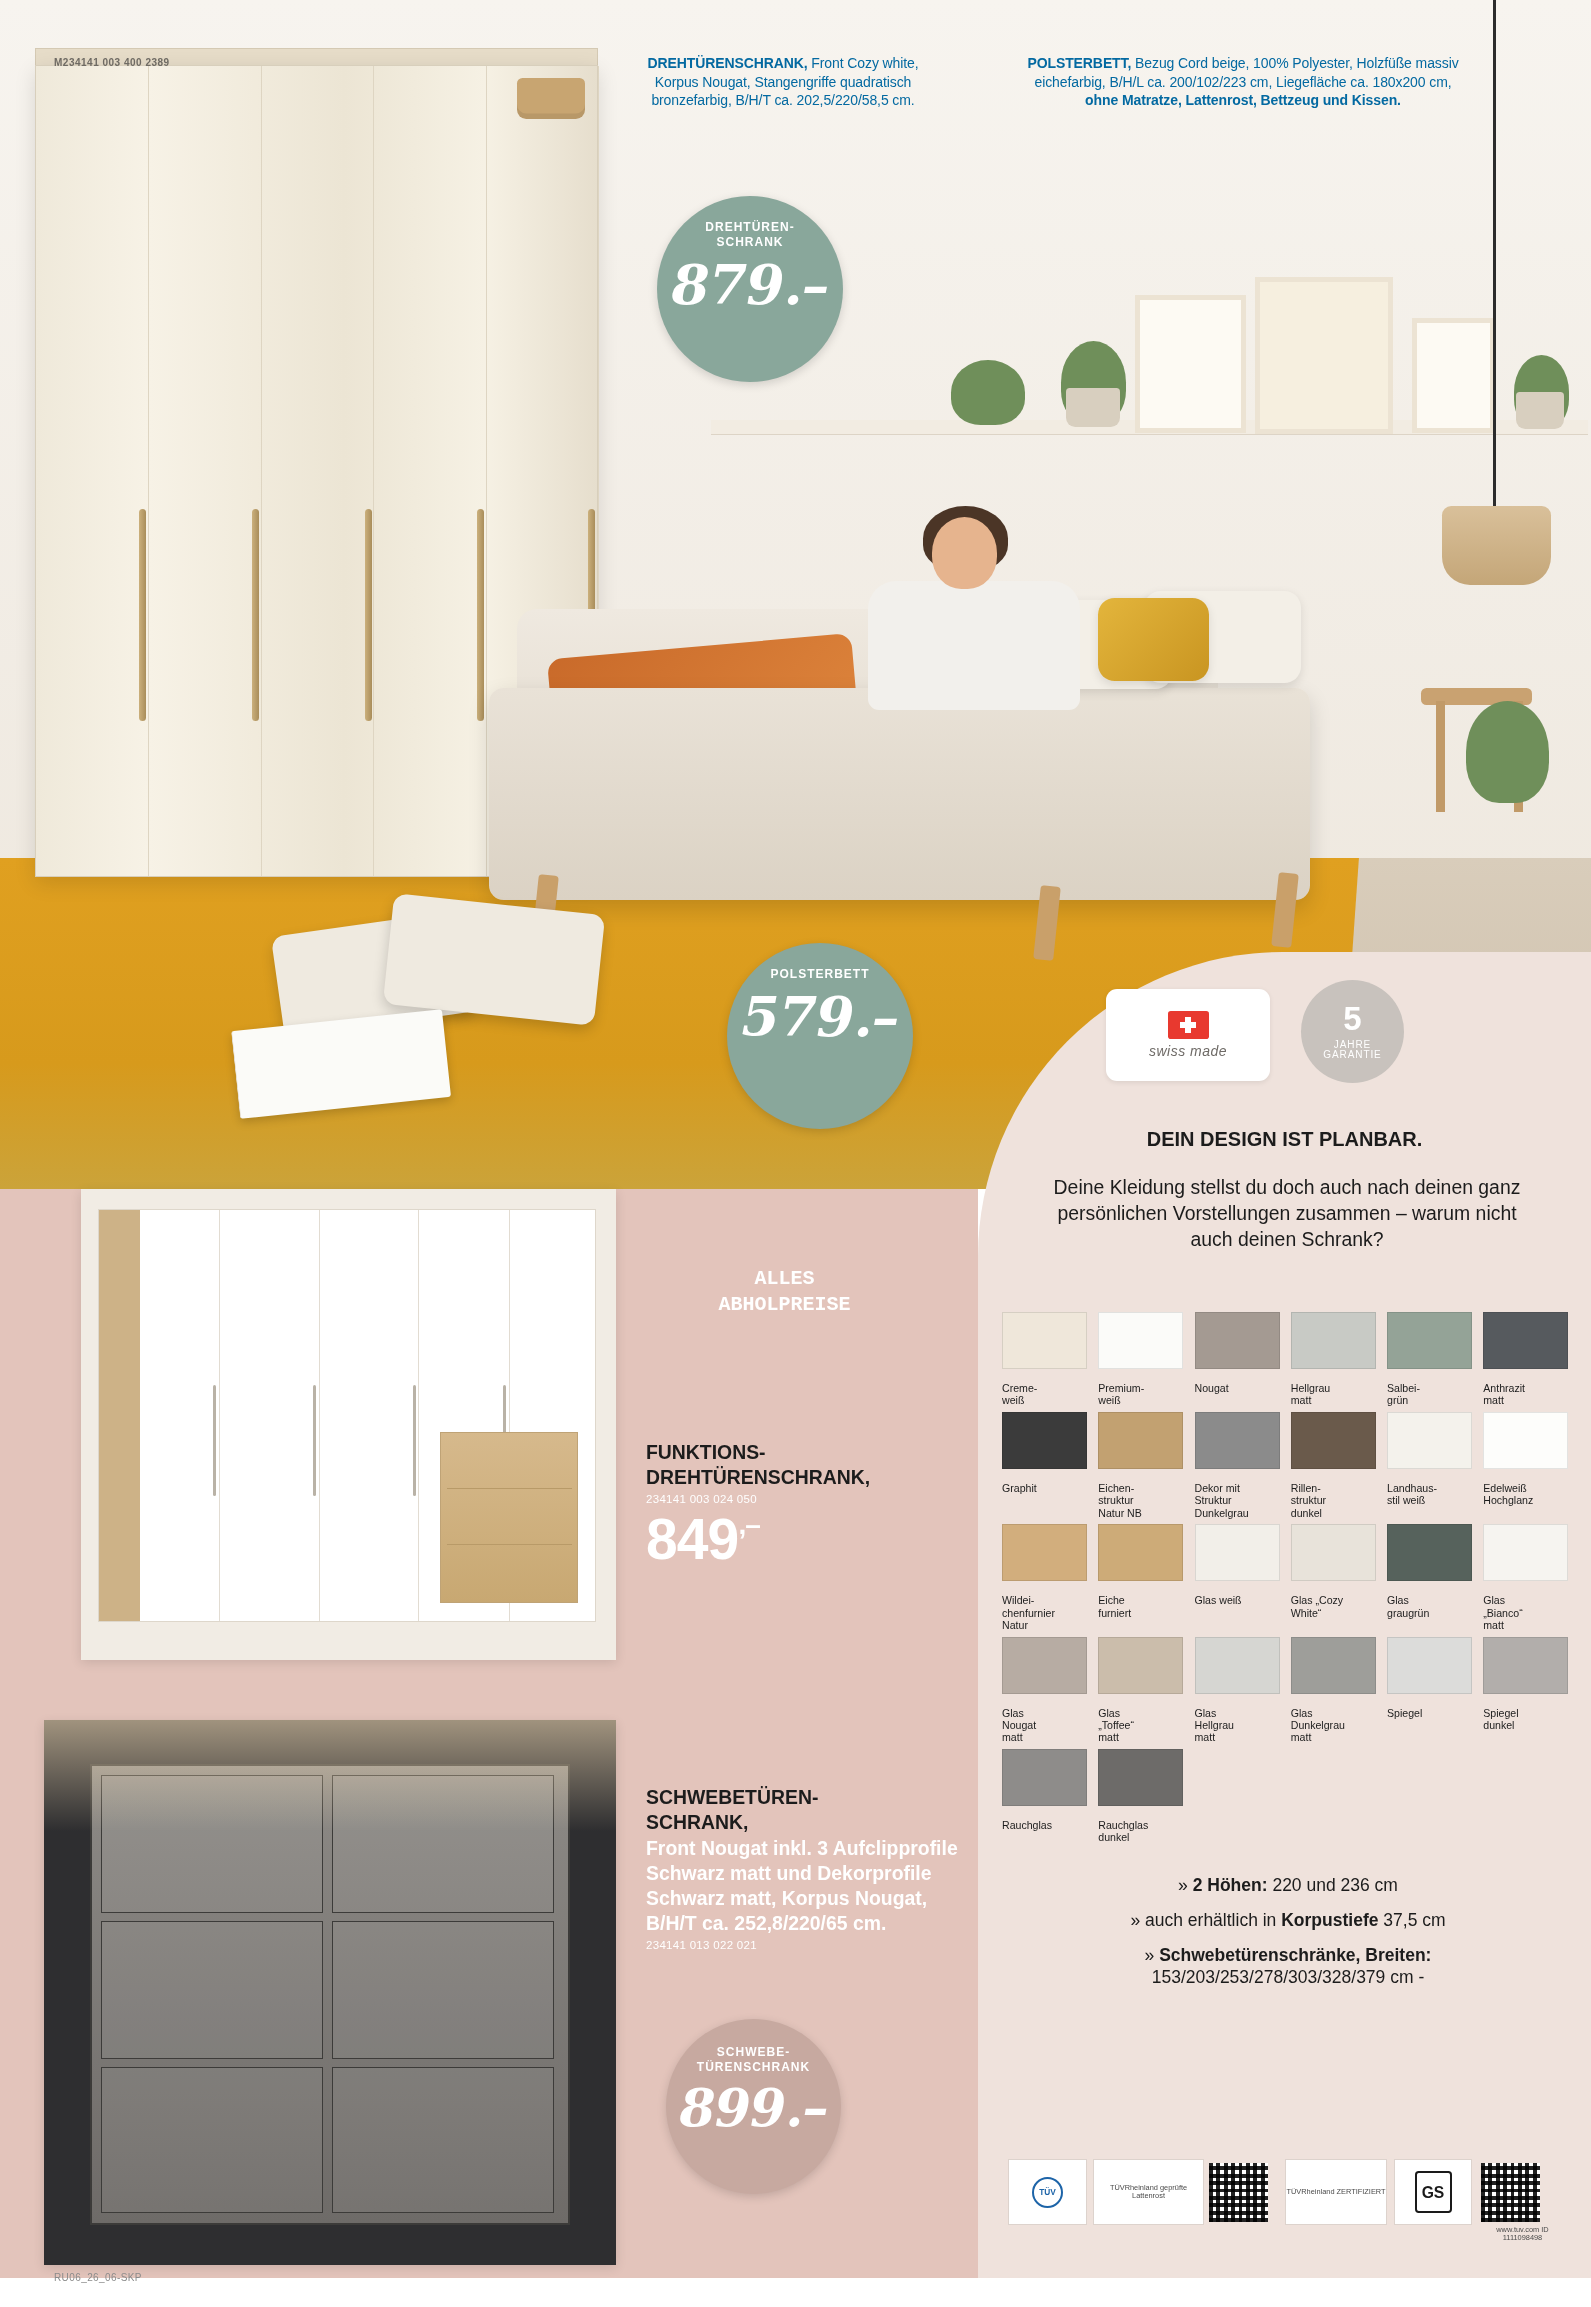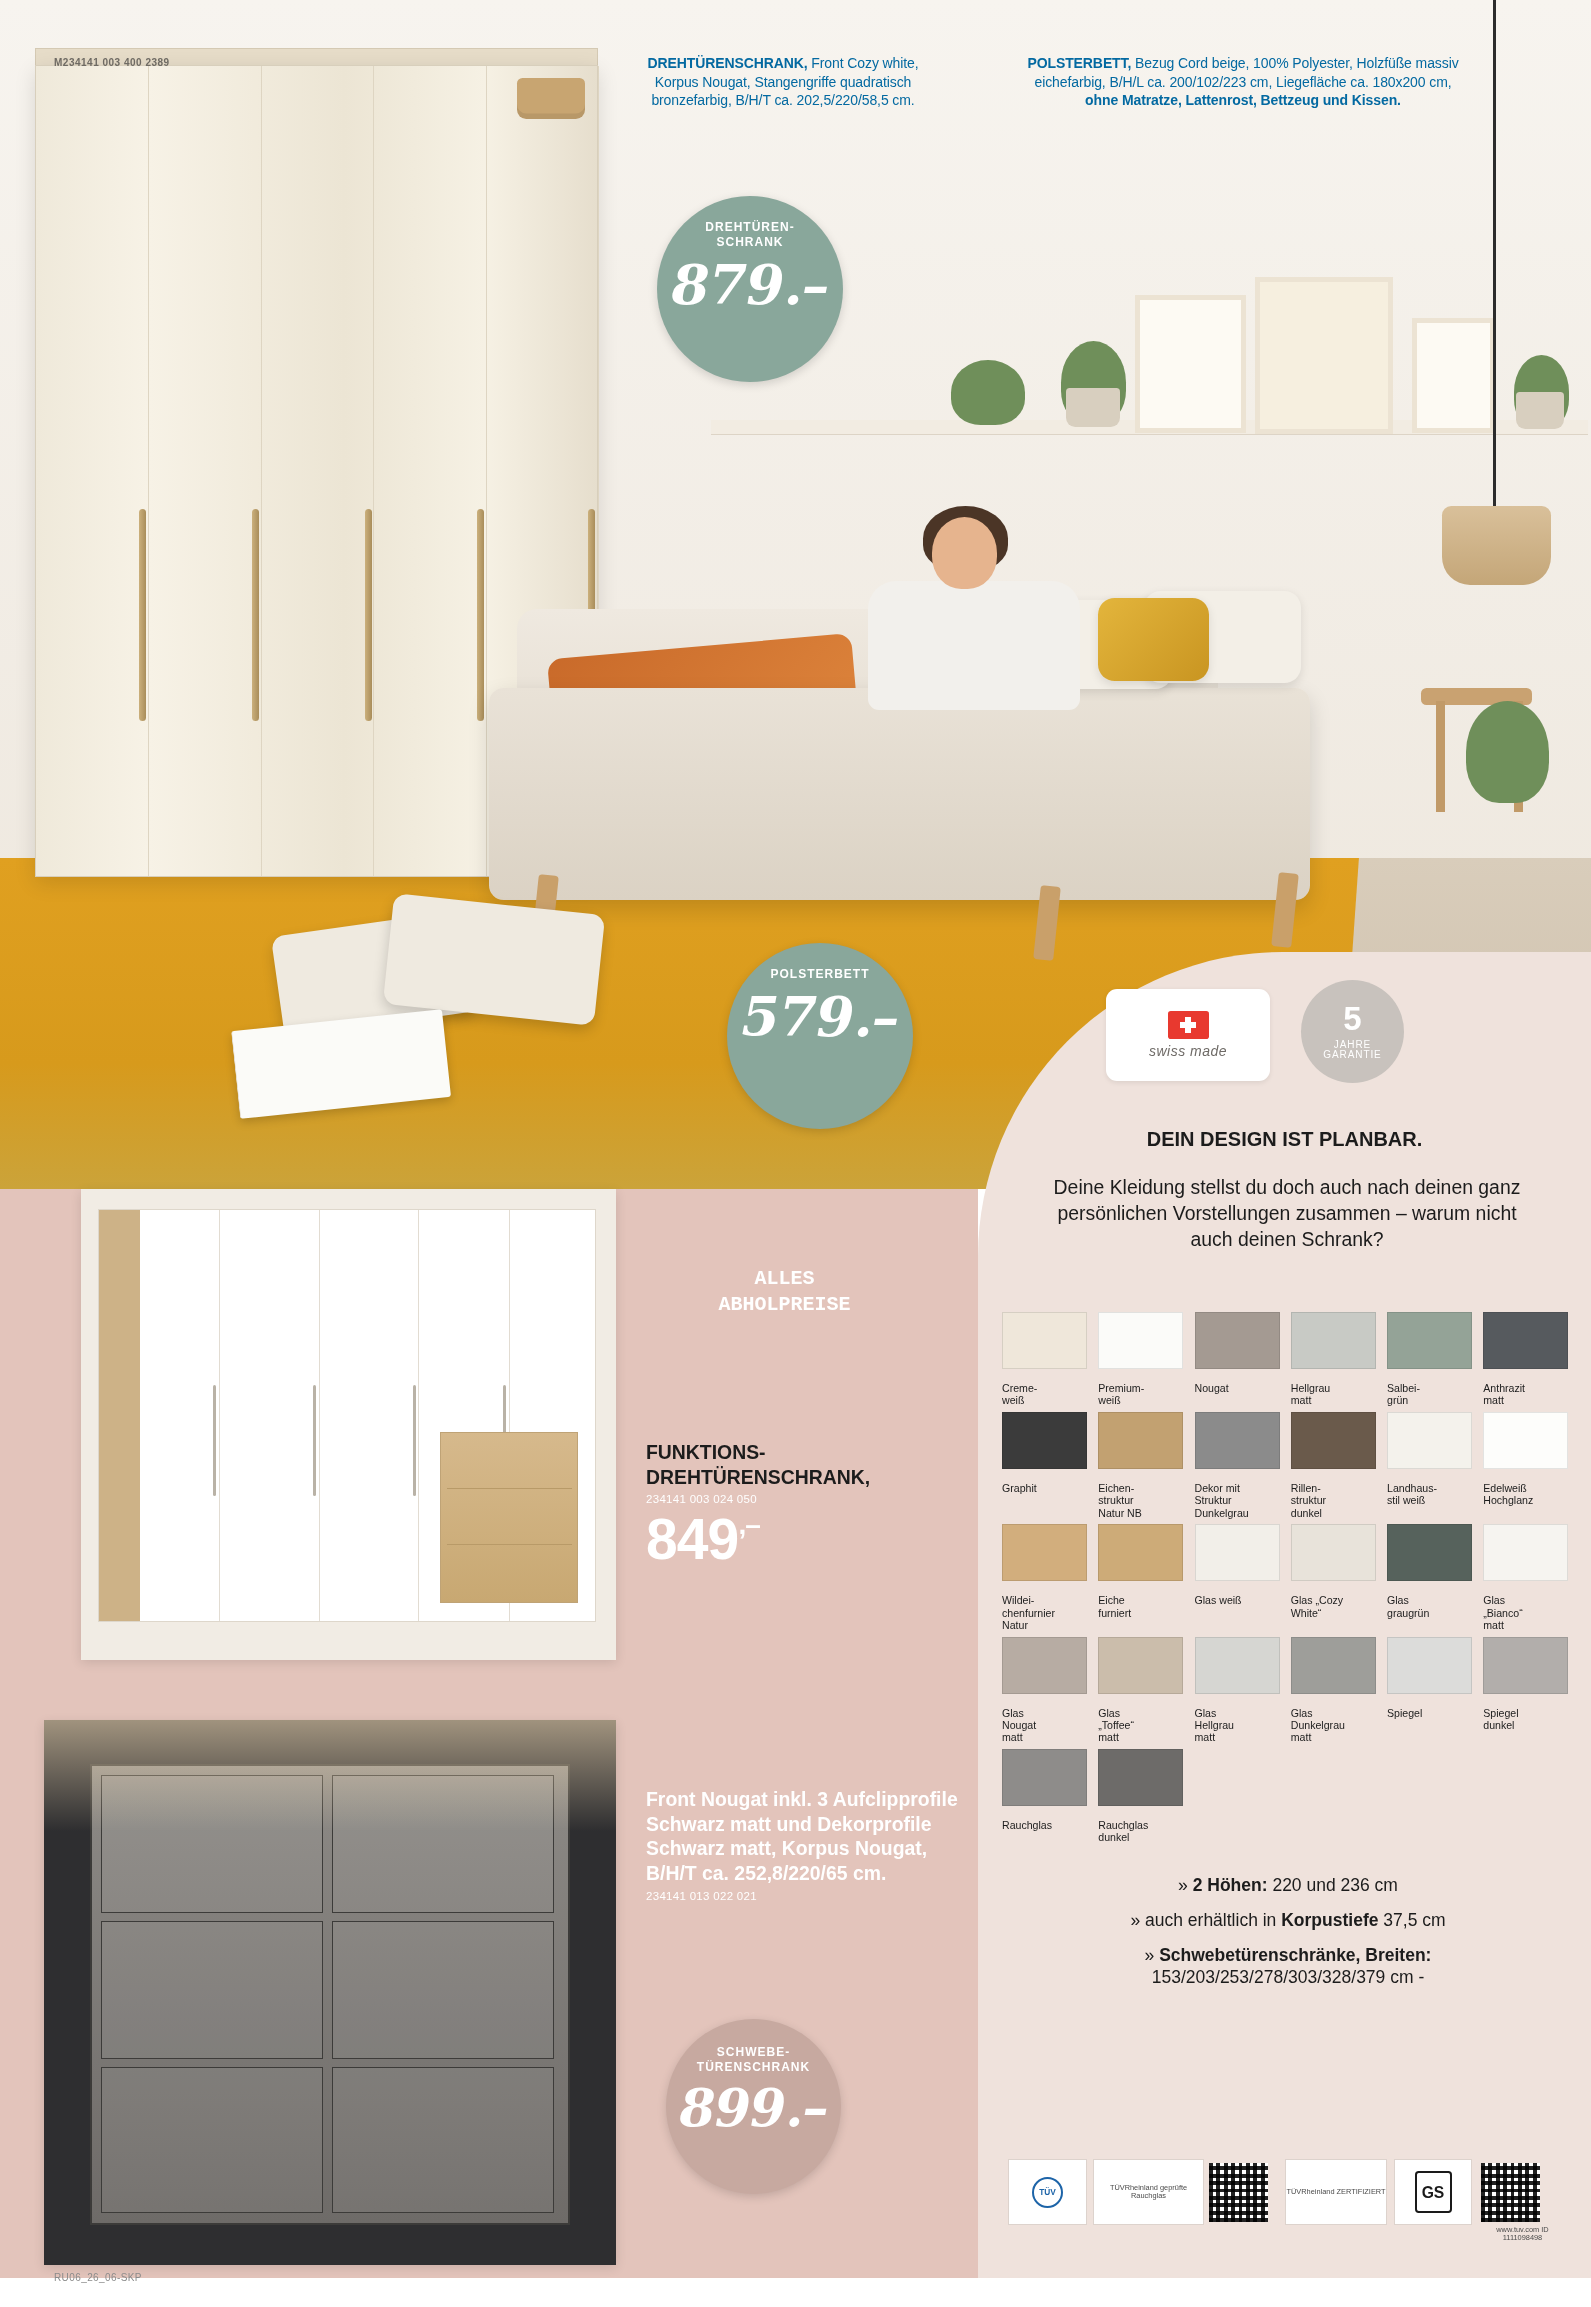--- a/index.html
+++ b/index.html
@@ -410,20 +410,21 @@
     <div class="s-panel" style="left:240px;top:9.2px;width:222px;height:138px;"></div>
     <div class="s-panel" style="left:9.2px;top:155px;width:222px;height:138px;"></div>
     <div class="s-panel" style="left:240px;top:155px;width:222px;height:138px;"></div>
     <div class="s-panel" style="left:9.2px;top:301px;width:222px;height:146px;"></div>
     <div class="s-panel" style="left:240px;top:301px;width:222px;height:146px;"></div>
   </div>
   <div class="s-glow"></div>
 </div>
 
 <div class="prod-text" style="left:646px;top:1785px;width:314px;">
+  <div class="t-hdr">SCHWEBETÜREN-<br>SCHRANK,</div>
   <div class="t-body" style="margin-top:1.8px;">Front Nougat inkl. 3 Aufclipprofile Schwarz matt und Dekorprofile Schwarz matt, Korpus Nougat, B/H/T ca. 252,8/220/65 cm.</div>
   <div class="t-code">234141 013 022 021</div>
 </div>
 
 <div class="price-circle" id="circle-schwebe">
   <div class="pc-label">SCHWEBE-<br>TÜRENSCHRANK</div>
   <div class="pc-value">899.–</div>
 </div>
 
 <div class="rightpanel"></div>
@@ -555,21 +556,21 @@
     <div class="b">» <b>Schwebetürenschränke, Breiten:</b><br>153/203/253/278/303/328/379 cm -</div>
   </div>
 
 <div class="certs">
   <div class="cert-box" style="left:0;top:9.2px;width:79px;height:66px;">
     <div class="tuv-circle">TÜV</div>
   </div>
   <div class="cert-box" style="left:85px;top:9.2px;width:111px;height:66px;">
     <span>TÜVRheinland
 geprüfte
-Rauchglas</span>
+Lattenrost</span>
   </div>
   <div class="qr" style="left:201px;top:13px;width:59px;height:59px;"></div>
   <div class="cert-box" style="left:277px;top:9.2px;width:102px;height:66px;">
     <span>TÜVRheinland
 ZERTIFIZIERT</span>
   </div>
   <div class="cert-box" style="left:386px;top:9.2px;width:78px;height:66px;">
     <div class="gs-box">GS</div>
   </div>
   <div class="qr" style="left:473px;top:13px;width:59px;height:59px;"></div>

